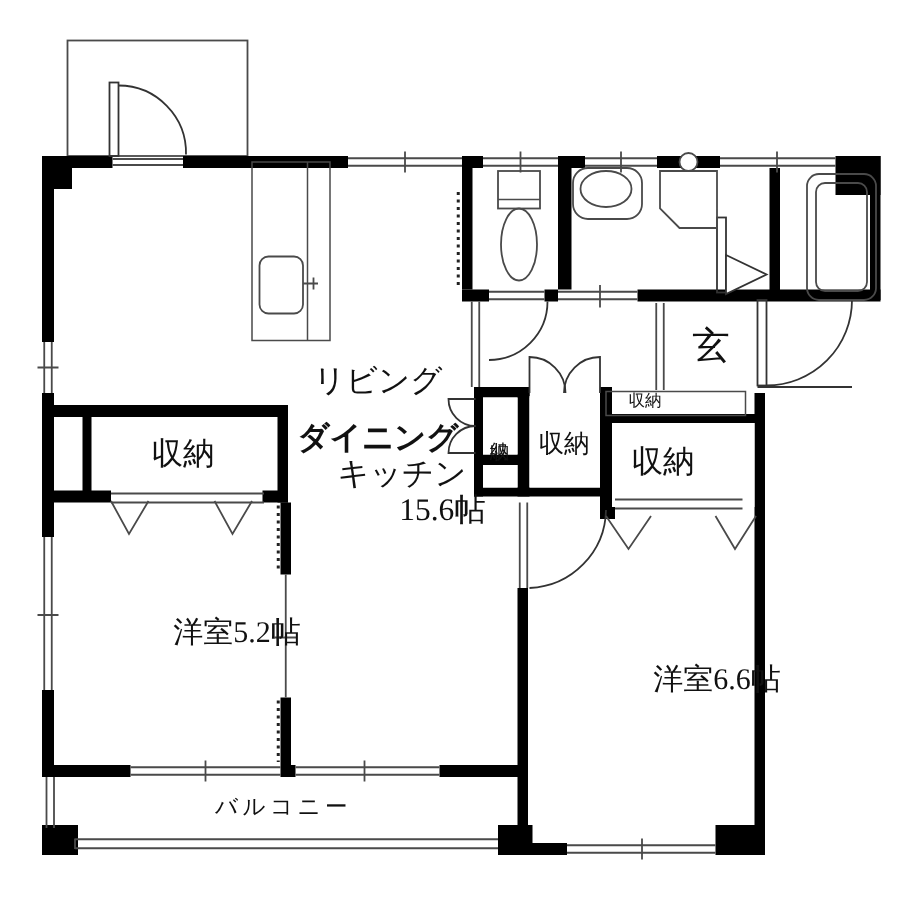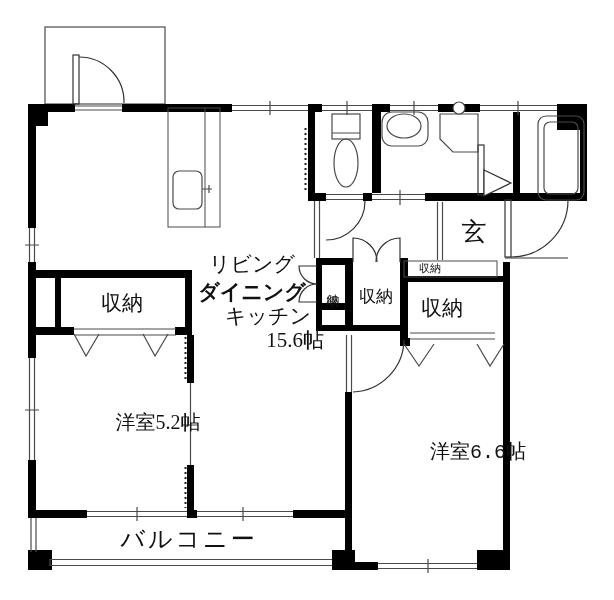--- a/index.html
+++ b/index.html
@@ -17,21 +17,21 @@
     color:#111;
     white-space:nowrap;
     line-height:1;
   }
   .lbl-ldk{font-size:21px;}
   .lbl-room{font-size:20px;margin-left:44px;}
   .lbl-closet{font-size:21px;}
   .lbl-closet-mid{font-size:17px;}
   .lbl-closet-tiny{font-size:11px;}
   .lbl-entrance{font-size:25px;}
-  .lbl-balcony{font-size:24px;letter-spacing:3px;text-align:center;}
+  .lbl-balcony{font-size:15px;letter-spacing:3px;text-align:center;}
   .lbl-vertical{
     font-size:13px;
     writing-mode:vertical-rl;
     text-orientation:upright;
   }
 </style>
 </head>
 <body>
 
 <div id="stage">
@@ -197,30 +197,30 @@
     <path d="M185.5 337 V380"></path>
     <path d="M185.5 467 V508"></path>
   </g>
 
   <g stroke="#4a4a4a" stroke-width="1.2" fill="none">
     <path d="M31 518 V552 M36 518 V552"></path>
     <path d="M50 559.5 H332 M50 565.5 H332 M50 559 V566"></path>
   </g>
 </svg>
 
-<div class="lbl lbl-ldk" style="left:252px;top:264px;text-align:center;">リビング</div>
+<div class="lbl lbl-ldk" style="left:252px;top:254px;text-align:center;">リビング</div>
 <div class="lbl lbl-ldk" style="left:252px;top:292px;font-weight:bold;">ダイニング</div>
 <div class="lbl lbl-ldk" style="left:252px;top:316px;margin-left:16px;">キッチン</div>
 <div class="lbl lbl-ldk" style="left:254px;top:340px;margin-left:41px;">15.6帖</div>
 
 <div class="lbl lbl-closet" style="left:122px;top:303px;">収納</div>
 <div class="lbl lbl-room" style="left:114px;top:422px;">洋室5.2帖</div>
 
 <div class="lbl lbl-vertical" style="left:333px;top:284px;">収納</div>
 <div class="lbl lbl-closet-mid" style="left:376px;top:296px;">収納</div>
 <div class="lbl lbl-closet-tiny" style="left:430px;top:268px;">収納</div>
 <div class="lbl lbl-closet" style="left:442px;top:308px;">収納</div>
 
 <div class="lbl lbl-entrance" style="left:474px;top:231px;">玄</div>
-<div class="lbl lbl-room" style="left:434px;top:453px;font-family:Liberation Mono, monospace;">洋室6.6帖</div>
+<div class="lbl lbl-room" style="left:434px;top:453px;">洋室6.6帖</div>
 <div class="lbl lbl-balcony" style="left:189px;top:539px;">バルコニー</div>
 
 </div>
 
 </body></html>

